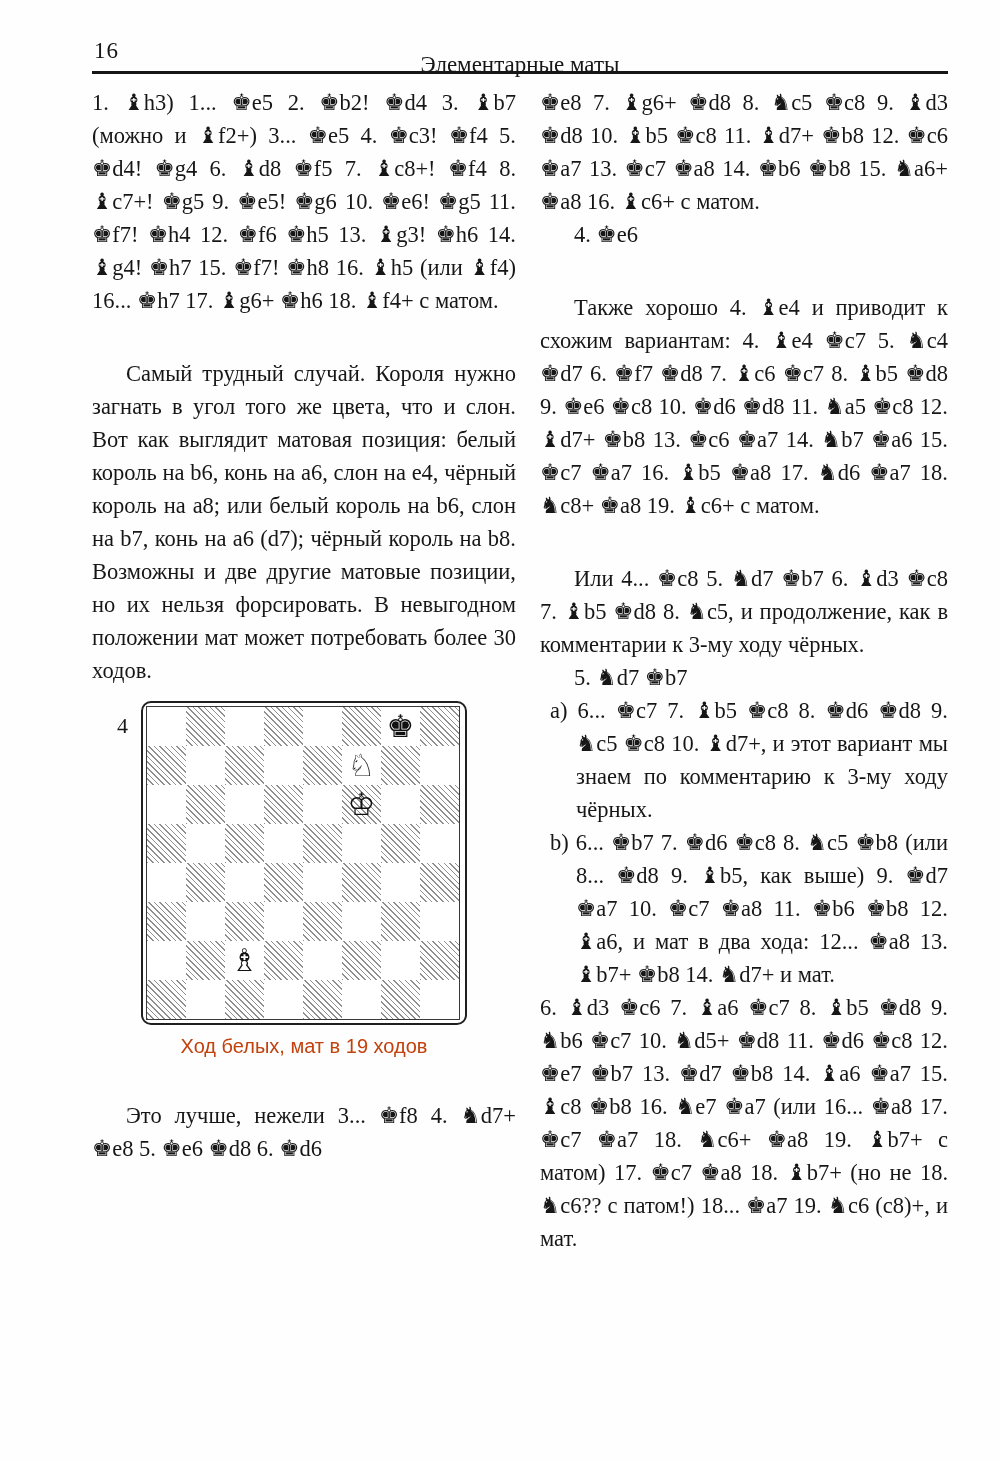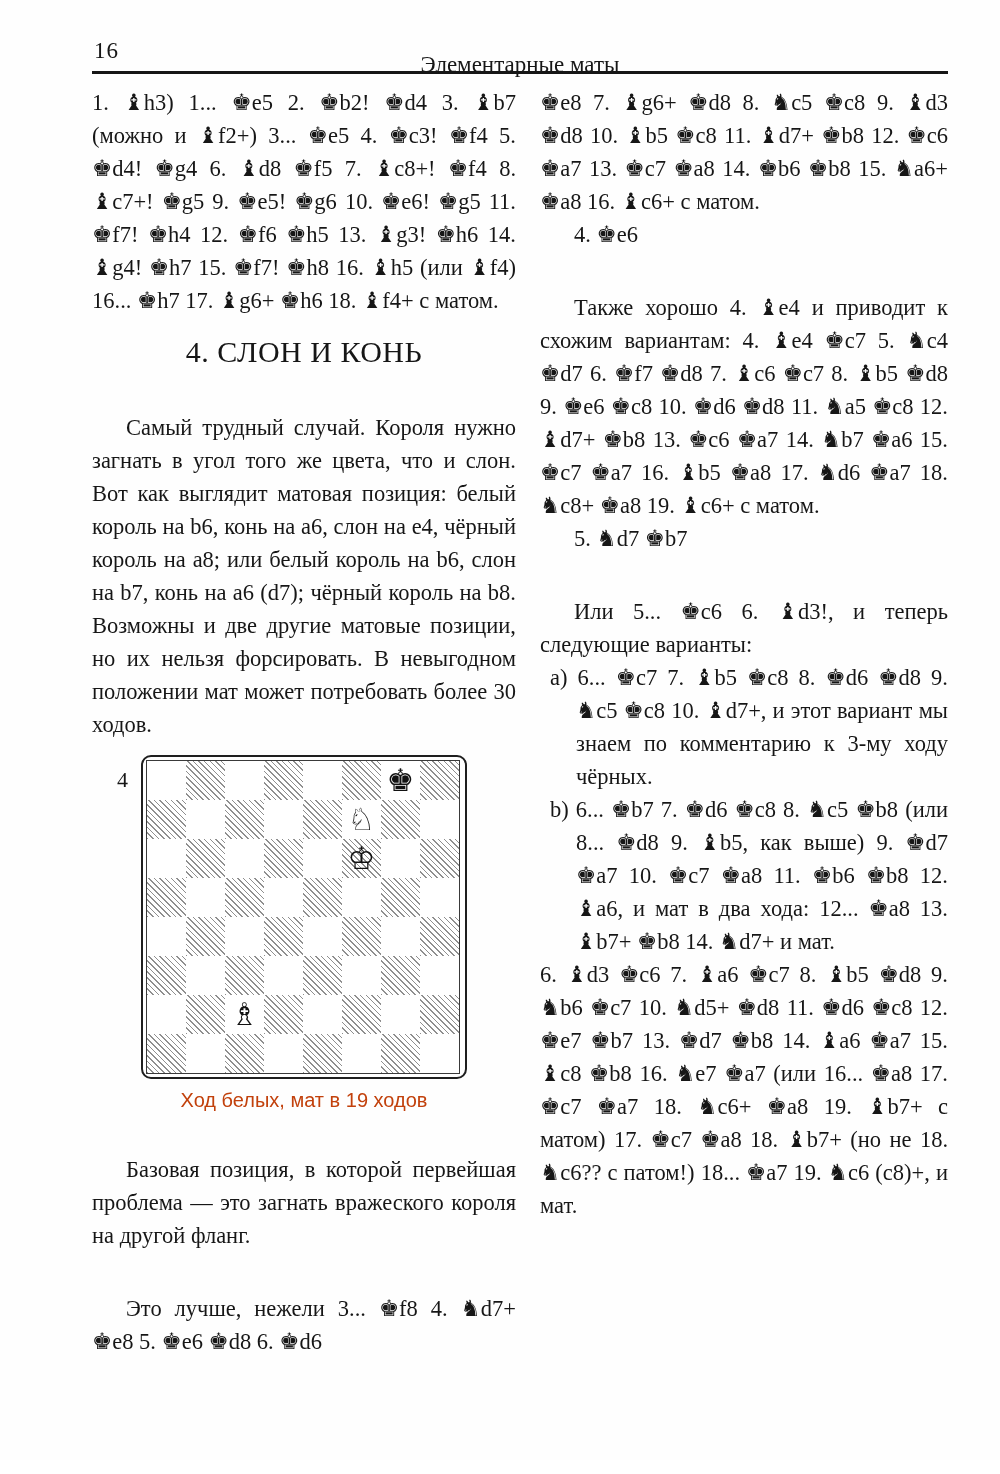--- a/index.html
+++ b/index.html
@@ -66,21 +66,20 @@
   <header>
     <span class="pagenum">16</span>
     <span class="runtitle">Элементарные маты</span>
   </header>
   <div class="rule"></div>
 
   <div class="columns">
     <div class="col left">
       <div>
           <p class="blk moves"><span class="b">1. ♝h3) 1... ♚e5 2. ♚b2! ♚d4 3. ♝b7 </span><span>(можно и ♝f2+) </span><span class="b">3... ♚e5 4. ♚c3! ♚f4 5. ♚d4! ♚g4 6. ♝d8 ♚f5 7. ♝c8+! ♚f4 8. ♝c7+! ♚g5 9. ♚e5! ♚g6 10. ♚e6! ♚g5 11. ♚f7! ♚h4 12. ♚f6 ♚h5 13. ♝g3! ♚h6 14. ♝g4! ♚h7 15. ♚f7! ♚h8 16. ♝h5 </span><span>(или ♝f4) </span><span class="b">16... ♚h7 17. ♝g6+ ♚h6 18. ♝f4+ </span><span>с матом.</span></p>
-          <p class="blk heading"><span class="b">4.  СЛОН И КОНЬ</span></p>
           <p class="blk text indent"><span>Самый трудный случай. Короля нужно загнать в угол того же цвета, что и слон. Вот как выглядит матовая позиция: белый король на b6, конь на a6, слон на e4, чёрный король на a8; или белый король на b6, слон на b7, конь на a6 (d7); чёрный король на b8. Возможны и две другие матовые позиции, но их нельзя форсировать. В невыгодном положении мат может потребовать более 30 ходов.</span></p>
         </div>
 
       <div class="diagram">
         <div class="diagram-number">4</div>
         <div class="board-frame">
           <div class="board" id="board">
               <div class="sq light"></div>
               <div class="sq dark"></div>
               <div class="sq light"></div>
@@ -144,29 +143,28 @@
               <div class="sq dark"></div>
               <div class="sq light"></div>
               <div class="sq dark"></div>
               <div class="sq light"></div>
             </div>
         </div>
       </div>
       <div class="caption">Ход белых, мат в 19 ходов</div>
 
       <div>
-          <p class="blk text indent"><span>Базовая позиция, в которой первейшая проблема — это загнать вражеского короля на другой фланг.</span></p>
           <p class="blk text indent"><span>Это лучше, нежели 3... ♚f8 </span><span class="b">4. ♞d7+ ♚e8 5. ♚e6 ♚d8 6. ♚d6</span></p>
         </div>
     </div>
 
     <div class="col right">
         <p class="blk moves"><span class="b">♚e8 7. ♝g6+ ♚d8 8. ♞c5 ♚c8 9. ♝d3 ♚d8 10. ♝b5 ♚c8 11. ♝d7+ ♚b8 12. ♚c6 ♚a7 13. ♚c7 ♚a8 14. ♚b6 ♚b8 15. ♞a6+ ♚a8 16. ♝c6+ </span><span>с матом.</span></p>
         <p class="blk subheading"><span class="b">4. ♚e6</span></p>
         <p class="blk text indent"><span>Также хорошо 4. ♝e4 и приводит к схожим вариантам: 4. ♝e4 ♚c7 5. ♞c4 ♚d7 6. ♚f7 ♚d8 7. ♝c6 ♚c7 8. ♝b5 ♚d8 9. ♚e6 ♚c8 10. ♚d6 ♚d8 11. ♞a5 ♚c8 12. ♝d7+ ♚b8 13. ♚c6 ♚a7 14. ♞b7 ♚a6 15. ♚c7 ♚a7 16. ♝b5 ♚a8 17. ♞d6 ♚a7 18. ♞c8+ ♚a8 19. ♝c6+ с матом.</span></p>
+        <p class="blk text indent"><span>Или 4... ♚c8 5. ♞d7 ♚b7 6. ♝d3 ♚c8 7. ♝b5 ♚d8 8. ♞c5, и продолжение, как в комментарии к 3-му ходу чёрных.</span></p>
         <p class="blk subheading"><span class="b">5. ♞d7 ♚b7</span></p>
-        <p class="blk text indent"><span>Или 5... ♚c6 6. ♝d3!, и теперь следующие варианты:</span></p>
         <p class="blk varitem"><span>a) 6... ♚c7 7. ♝b5 ♚c8 8. ♚d6 ♚d8 9. ♞c5 ♚c8 10. ♝d7+, и этот вариант мы знаем по комментарию к 3-му ходу чёрных.</span></p>
         <p class="blk varitem"><span>b) 6... ♚b7 7. ♚d6 ♚c8 8. ♞c5 ♚b8 (или 8... ♚d8 9. ♝b5, как выше) 9. ♚d7 ♚a7 10. ♚c7 ♚a8 11. ♚b6 ♚b8 12. ♝a6, и мат в два хода: 12... ♚a8 13. ♝b7+ ♚b8 14. ♞d7+ и мат.</span></p>
         <p class="blk moves"><span class="b">6. ♝d3 ♚c6 7. ♝a6 ♚c7 8. ♝b5 ♚d8 9. ♞b6 ♚c7 10. ♞d5+ ♚d8 11. ♚d6 ♚c8 12. ♚e7 ♚b7 13. ♚d7 ♚b8 14. ♝a6 ♚a7 15. ♝c8 ♚b8 16. ♞e7 ♚a7 </span><span>(или 16... ♚a8 17. ♚c7 ♚a7 18. ♞c6+ ♚a8 19. ♝b7+ с матом) </span><span class="b">17. ♚c7 ♚a8 18. ♝b7+ </span><span>(но не 18. ♞c6?? с патом!) </span><span class="b">18... ♚a7 19. ♞c6 (c8)+</span><span>, и мат.</span></p>
       </div>
   </div>
 </div>
 
 </body></html>

